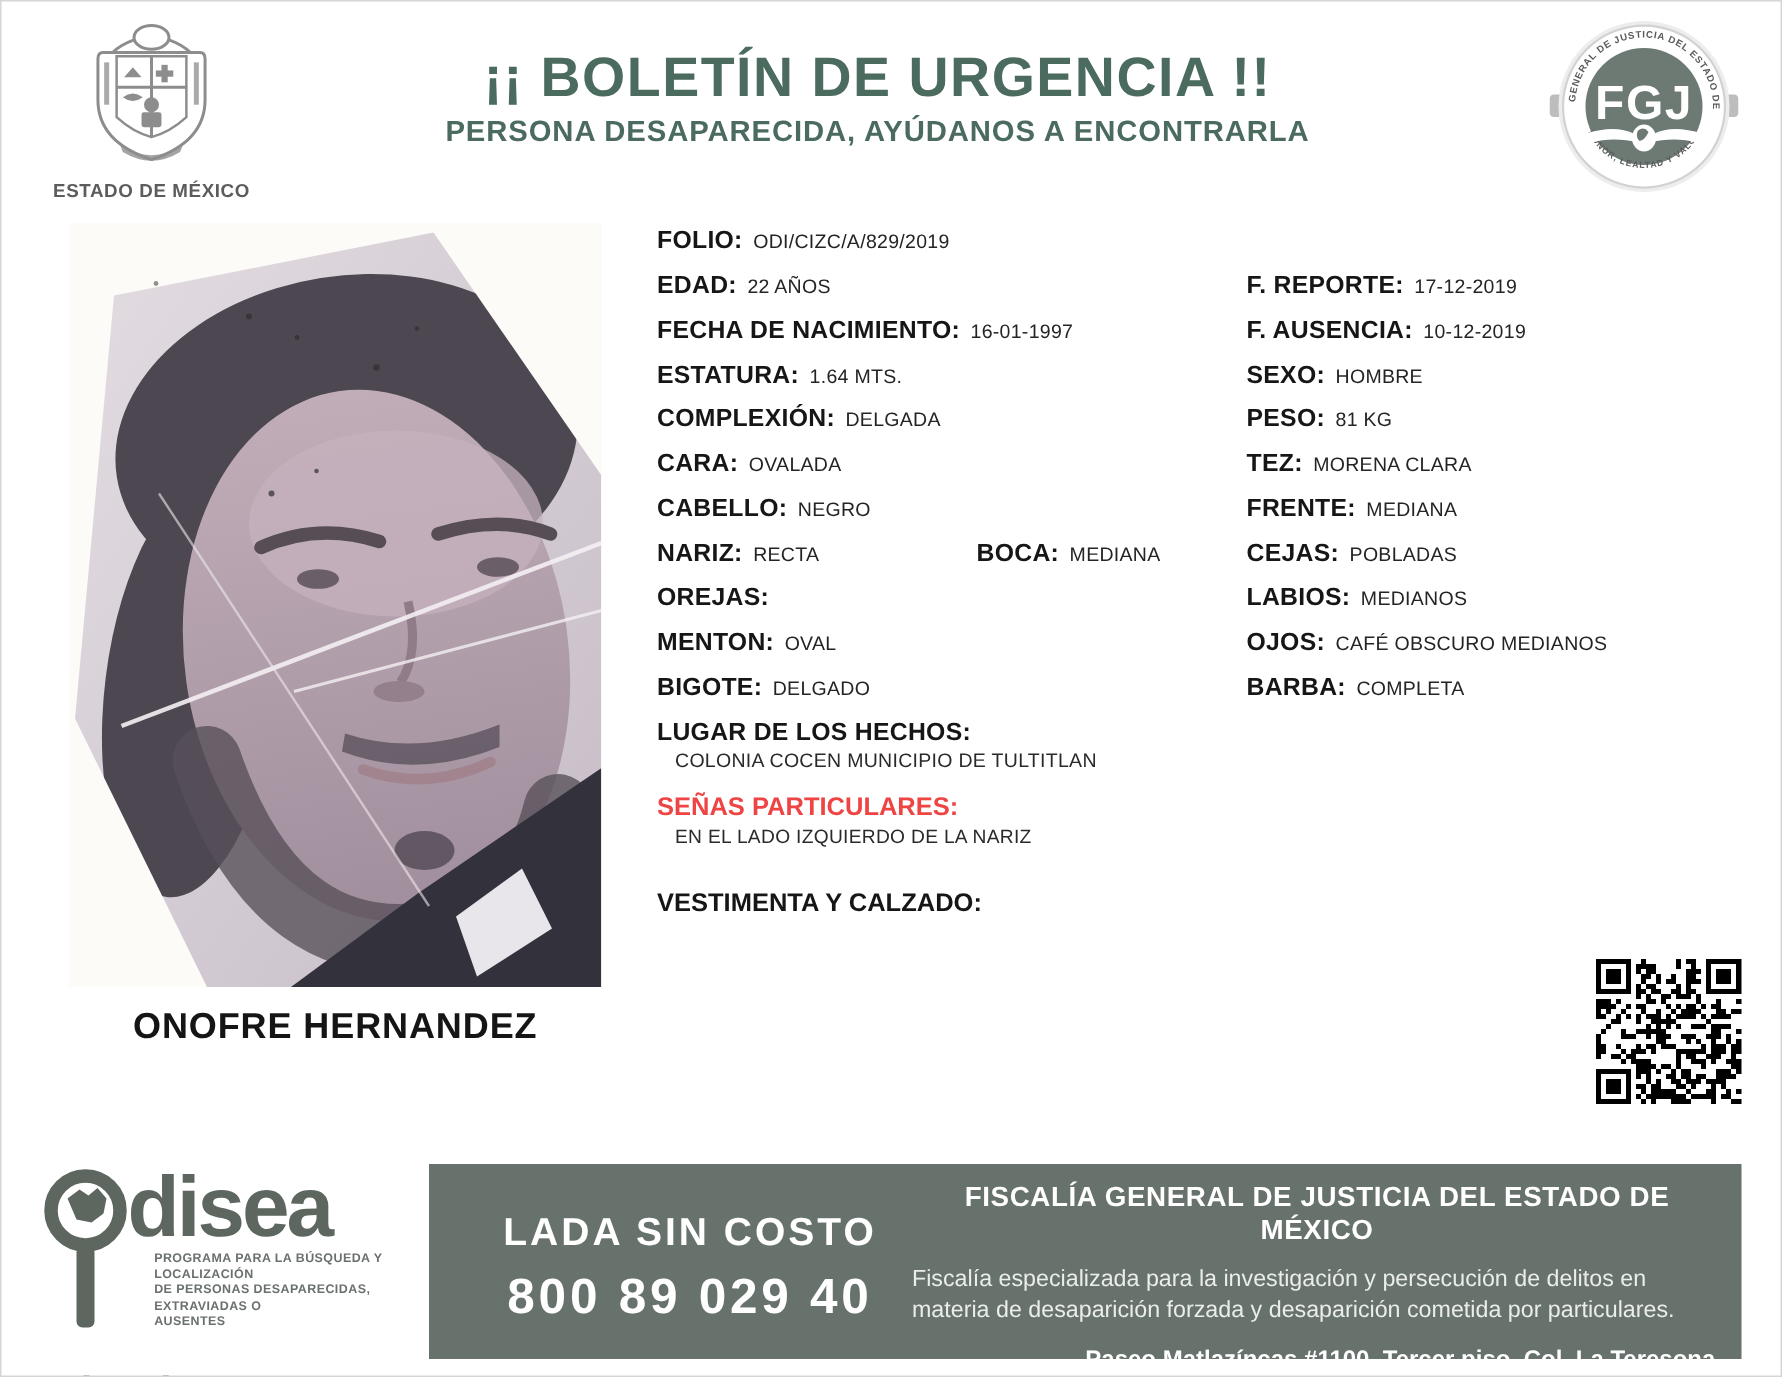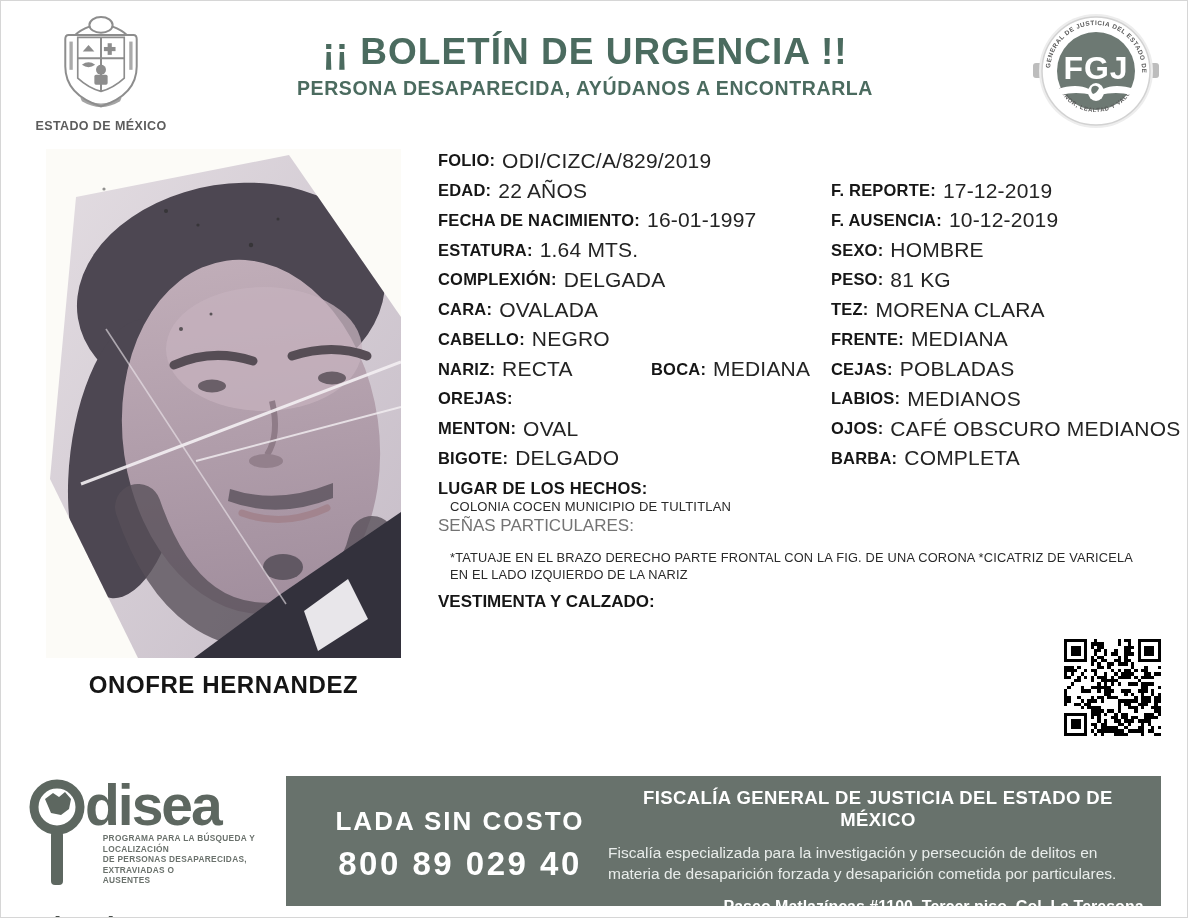--- a/index.html
+++ b/index.html
@@ -18,24 +18,24 @@
   .fgj-seal { position:absolute; left:1032px; top:10px; width:126px; height:122px; }
   
   .photo-frame { position:absolute; left:45px; top:148px; width:355px; height:509px; background:#fcfbf7; }
   .person-name { position:absolute; left:35px; top:668px; width:375px; text-align:center;
                  font-size:24px; font-weight:800; color:#151515; letter-spacing:0.6px; line-height:31px; }
   
   .fields-left  { position:absolute; left:437px; top:145px; width:390px; }
   .fields-right { position:absolute; left:830px; top:174.7px; width:340px; }
   .frow { height:29.75px; display:flex; align-items:center; white-space:nowrap; }
   .flabel { font-weight:800; font-size:16.5px; color:#161616; letter-spacing:0.2px; margin-right:7px; }
-  .fvalue { font-weight:400; font-size:21px; color:#242424; letter-spacing:0.2px; }
+  .fvalue { font-weight:400; font-size:13px; color:#242424; letter-spacing:0.2px; }
   .boca-row { position:absolute; left:650px; top:353.2px; height:29.75px; display:flex; align-items:center; white-space:nowrap; }
   .loc-detail { position:absolute; left:449px; top:498px; font-size:13px; color:#2a2a2a; letter-spacing:0.2px; }
-  .senas-label { position:absolute; left:437px; top:515px; font-size:17px; font-weight:400; color:#737373; }
+  .senas-label { position:absolute; left:437px; top:527px; font-size:17px; font-weight:700; color:#ef4444; }
   .senas-text  { position:absolute; left:449px; top:549px; width:720px; font-size:12.8px; color:#2a2a2a; line-height:16.5px; letter-spacing:0.2px; }
   .vestimenta-label { position:absolute; left:437px; top:591px; font-size:17px; font-weight:800; color:#161616; }
   .qr { position:absolute; left:1063px; top:638px; width:97px; height:97px; background:#fff; }
   
   .odisea-block { position:absolute; left:22px; top:778px; width:260px; }
   .odisea-row { display:flex; align-items:flex-start; }
   .odisea-word { font-size:57px; font-weight:700; color:#5d6760; letter-spacing:-2px; line-height:52px; margin-left:-4px; }
   .odisea-sub { font-size:8.3px; font-weight:700; color:#6a716c; letter-spacing:0.3px; line-height:10.5px; margin-left:-118px; margin-top:54px; width:190px; }
   .odisea-phone { margin-top:16px; text-align:center; font-size:28px; font-weight:800; color:#474d49; letter-spacing:0.5px; }
   .footer-band { position:absolute; left:285px; top:775px; width:875px; height:130px; background:#68726c; }
@@ -269,21 +269,20 @@
     <div class="frow">
         <span class="flabel">BARBA:</span>
         <span class="fvalue">COMPLETA</span>
       </div>
   </div>
 
   <div class="loc-detail">COLONIA COCEN MUNICIPIO DE TULTITLAN</div>
 
   <div class="senas-label">SEÑAS PARTICULARES:</div>
   <div class="senas-text">
-    <div>*TATUAJE EN EL BRAZO DERECHO PARTE FRONTAL CON LA FIG. DE UNA CORONA  *CICATRIZ DE VARICELA</div>
     <div>EN EL LADO IZQUIERDO DE LA NARIZ</div>
   </div>
 
   <div class="vestimenta-label">VESTIMENTA Y CALZADO:</div>
 
   <div class="qr">
     <svg id="qr-svg" width="97" height="97" viewBox="0 0 29 29" shape-rendering="crispEdges">
         <rect width="29" height="29" fill="#fff"></rect>
         <rect x="9" y="0" width="1" height="1" fill="#000"></rect>
         <rect x="16" y="0" width="1" height="1" fill="#000"></rect>

